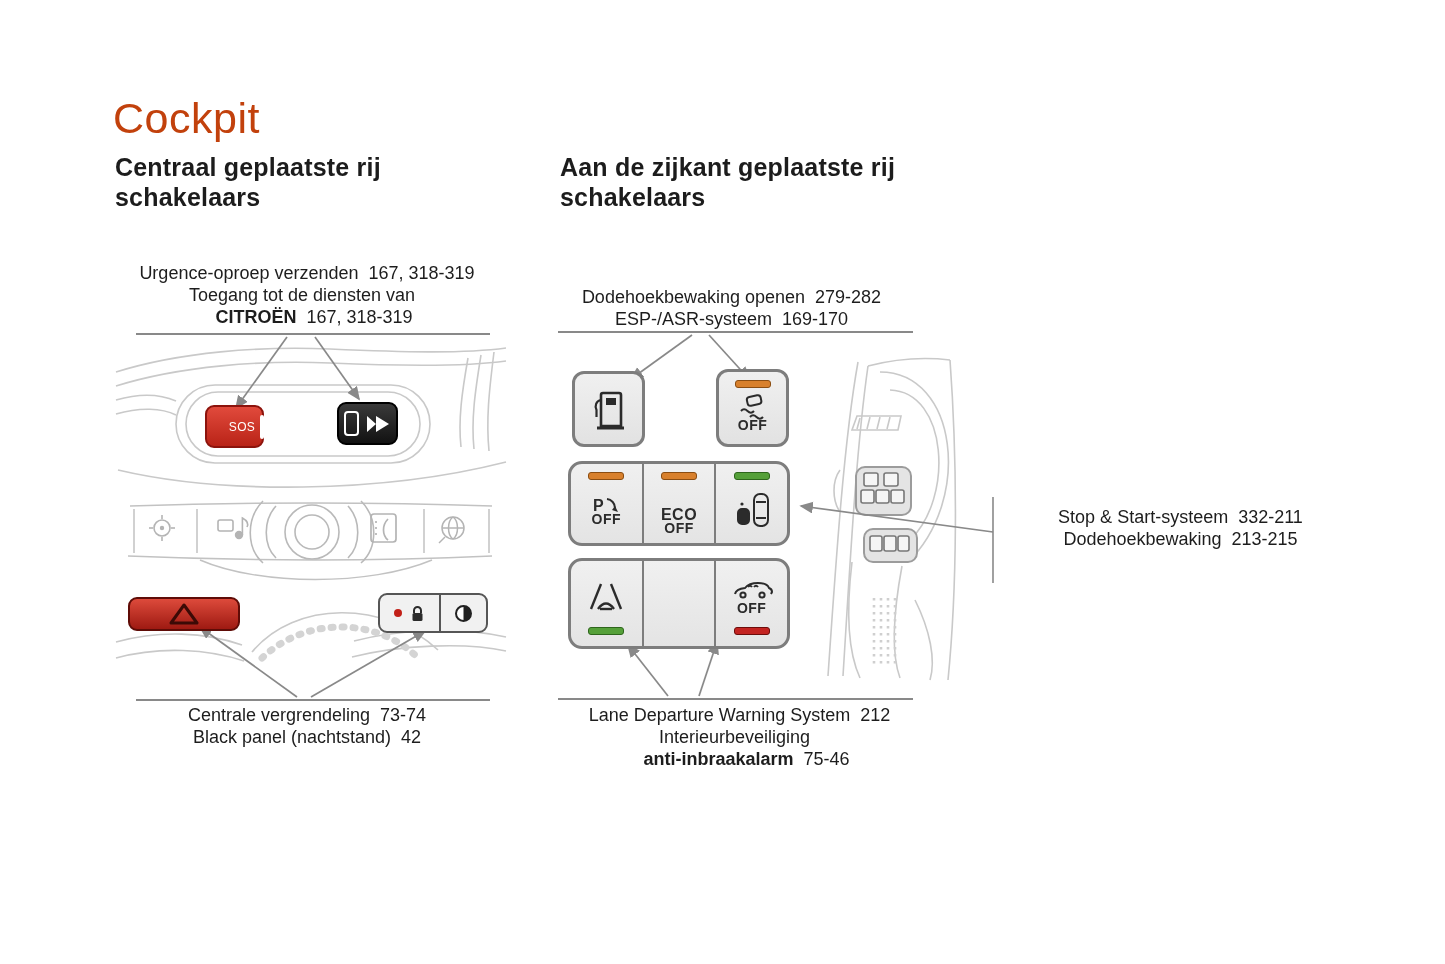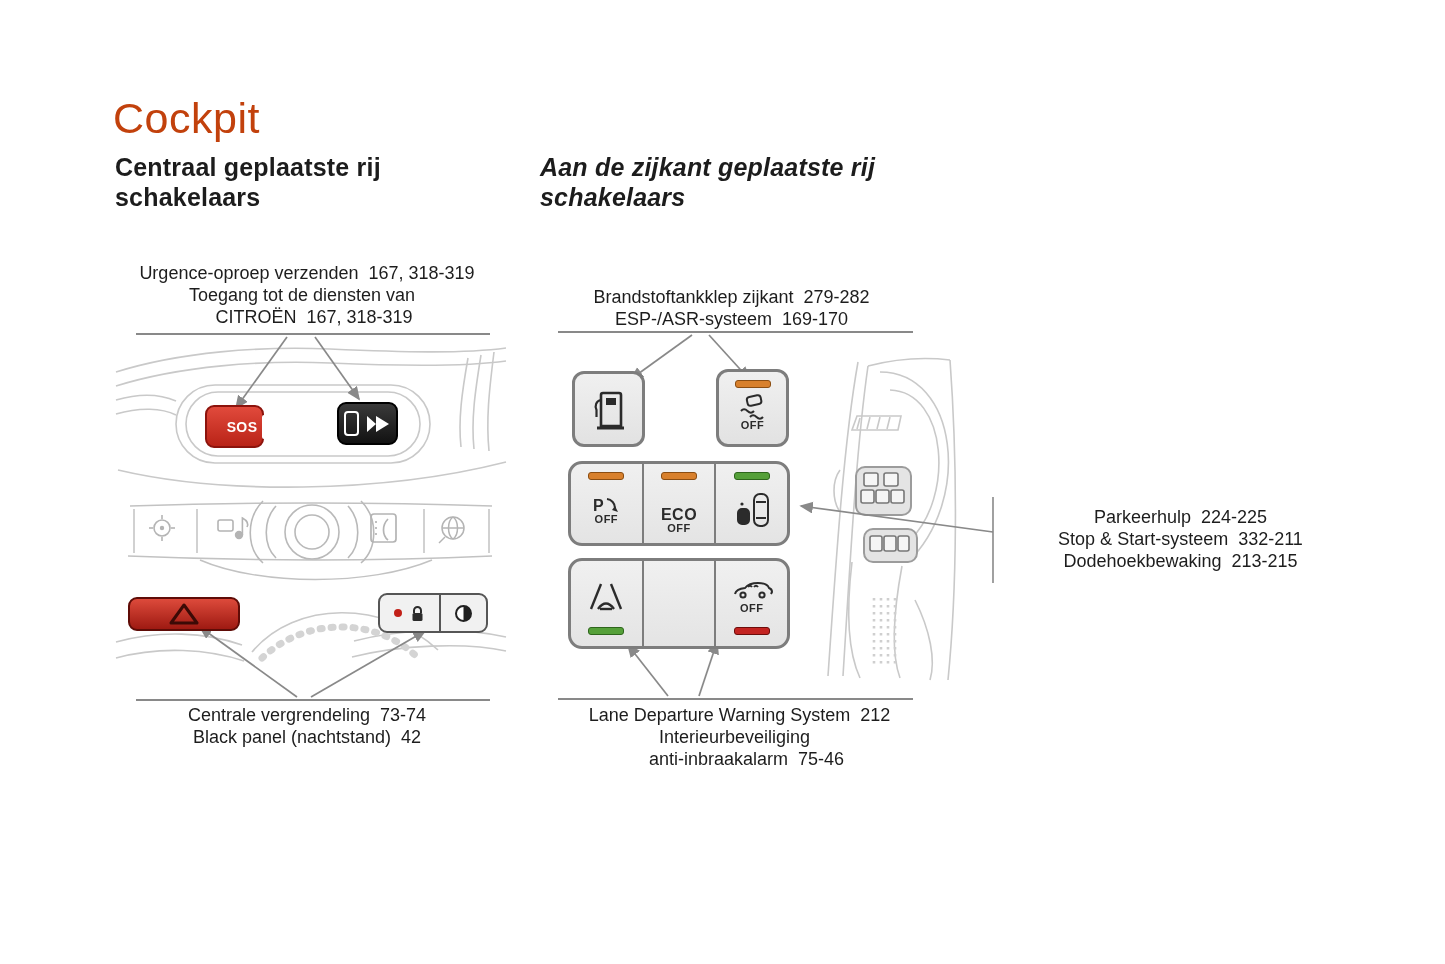--- a/index.html
+++ b/index.html
@@ -2,31 +2,31 @@
 <html><head>
 <meta charset="utf-8">
 <style>
   html,body{margin:0;padding:0;background:#fff;}
   .page{position:relative;width:1445px;height:964px;background:#ffffff;overflow:hidden;
         font-family:"Liberation Sans",sans-serif;color:#1a1a1a;}
   .art{position:absolute;left:0;top:0;pointer-events:none;}
   .title{position:absolute;left:113px;top:94px;font-size:43px;font-weight:400;color:#c2410c;letter-spacing:.5px;}
   .heading{position:absolute;top:152px;font-size:25px;font-weight:700;line-height:30px;
            white-space:pre-line;color:#1c1c1c;letter-spacing:.2px;}
-  .heading.left{left:115px;} .heading.right{left:540px;font-style:italic;}
+  .heading.left{left:115px;} .heading.right{left:560px;}
   .refs{position:absolute;font-size:18px;line-height:22px;color:#1d1d1d;}
   .ref-row{display:flex;justify-content:center;}
   .lbl{white-space:nowrap;}
-  .lbl.indent{padding-left:14px;}
+  .lbl.indent{padding-left:14px;font-weight:bold;}
   .pg{text-align:right;white-space:nowrap;padding-left:10px;}
   
   .btn{position:absolute;box-sizing:border-box;}
   .sos-btn{left:205px;top:405px;width:59px;height:43px;border:2px solid #8c130c;border-radius:9px;
            background:linear-gradient(#e14a3c,#b92317);display:flex;align-items:center;justify-content:center;gap:5px;}
-  .sos-txt{color:#fff;font-size:14px;font-weight:700;letter-spacing:.4px;margin-left:24px;}
+  .sos-txt{color:#fff;font-size:12px;font-weight:400;letter-spacing:.4px;margin-left:24px;}
   .sos-phone{width:12px;height:20px;border:2px solid #fff;border-radius:4px;}
   .ds-btn{left:337px;top:402px;width:61px;height:43px;border:2px solid #000;border-radius:9px;
           background:linear-gradient(#3a3a3a,#121212);display:flex;align-items:center;justify-content:center;gap:6px;}
   .ds-slot{width:11px;height:21px;border:2px solid #fff;border-radius:4px;}
   .hazard-btn{left:128px;top:597px;width:112px;height:34px;border:2px solid #5f0c07;border-radius:9px;
           background:linear-gradient(#dd4a3b,#9e1a12);display:flex;align-items:center;justify-content:center;}
   .lock-panel{left:378px;top:593px;width:110px;height:40px;border:2px solid #565656;border-radius:9px;
           background:#f1f1f1;display:flex;}
   .lock-cell{flex:1.3;display:flex;align-items:center;justify-content:center;gap:8px;border-right:2px solid #565656;}
   .dim-cell{flex:1;display:flex;align-items:center;justify-content:center;}
@@ -41,21 +41,21 @@
   .strip.mid{left:568px;top:461px;width:222px;height:85px;}
   .strip.bot{left:568px;top:558px;width:222px;height:91px;}
   .cell{flex:1;position:relative;display:flex;flex-direction:column;align-items:center;justify-content:center;}
   .cell + .cell{border-left:2px solid #7d7d7d;}
   .bar{width:36px;height:8px;border-radius:3px;box-sizing:border-box;}
   .bar.top{position:absolute;top:8px;left:50%;transform:translateX(-50%);}
   .bar.bottom{position:absolute;bottom:11px;left:50%;transform:translateX(-50%);}
   .bar.orange{background:#d8802c;border:1px solid #8a4d12;}
   .bar.green{background:#55a039;border:1px solid #2e661c;}
   .bar.red{background:#c32421;border:1px solid #6d0d0b;}
-  .off-lbl{font-size:11px;font-weight:700;color:#2b2b2b;letter-spacing:.5px;line-height:10px;}
+  .off-lbl{font-size:14px;font-weight:700;color:#2b2b2b;letter-spacing:.5px;line-height:10px;}
   .eco-lbl{font-size:16px;font-weight:700;color:#2b2b2b;letter-spacing:.5px;line-height:16px;}
   .p-lbl{font-size:16px;font-weight:700;color:#2b2b2b;line-height:14px;}
   .icon-row{display:flex;align-items:center;gap:1px;}
   .mt6{margin-top:12px;}
 </style>
 </head>
 <body>
 
 <div class="page">
 
@@ -217,34 +217,30 @@
       <span class="pg">73-74</span>
     </div>
     <div class="ref-row">
       <span class="lbl">Black panel (nachtstand)</span>
       <span class="pg">42</span>
     </div>
   </div>
 
   <div class="refs" style="left:560px;top:286px;width:343px;">
     <div class="ref-row">
-      <span class="lbl">Brandstoftankklep zijkant</span>
+      <span class="lbl">Dodehoekbewaking openen</span>
       <span class="pg">279-282</span>
     </div>
     <div class="ref-row">
       <span class="lbl">ESP-/ASR-systeem</span>
       <span class="pg">169-170</span>
     </div>
   </div>
 
   <div class="refs" style="left:1008px;top:506px;width:345px;">
-    <div class="ref-row">
-      <span class="lbl">Parkeerhulp</span>
-      <span class="pg">224-225</span>
-    </div>
     <div class="ref-row">
       <span class="lbl">Stop &amp; Start-systeem</span>
       <span class="pg">332-211</span>
     </div>
     <div class="ref-row">
       <span class="lbl">Dodehoekbewaking</span>
       <span class="pg">213-215</span>
     </div>
   </div>
 

